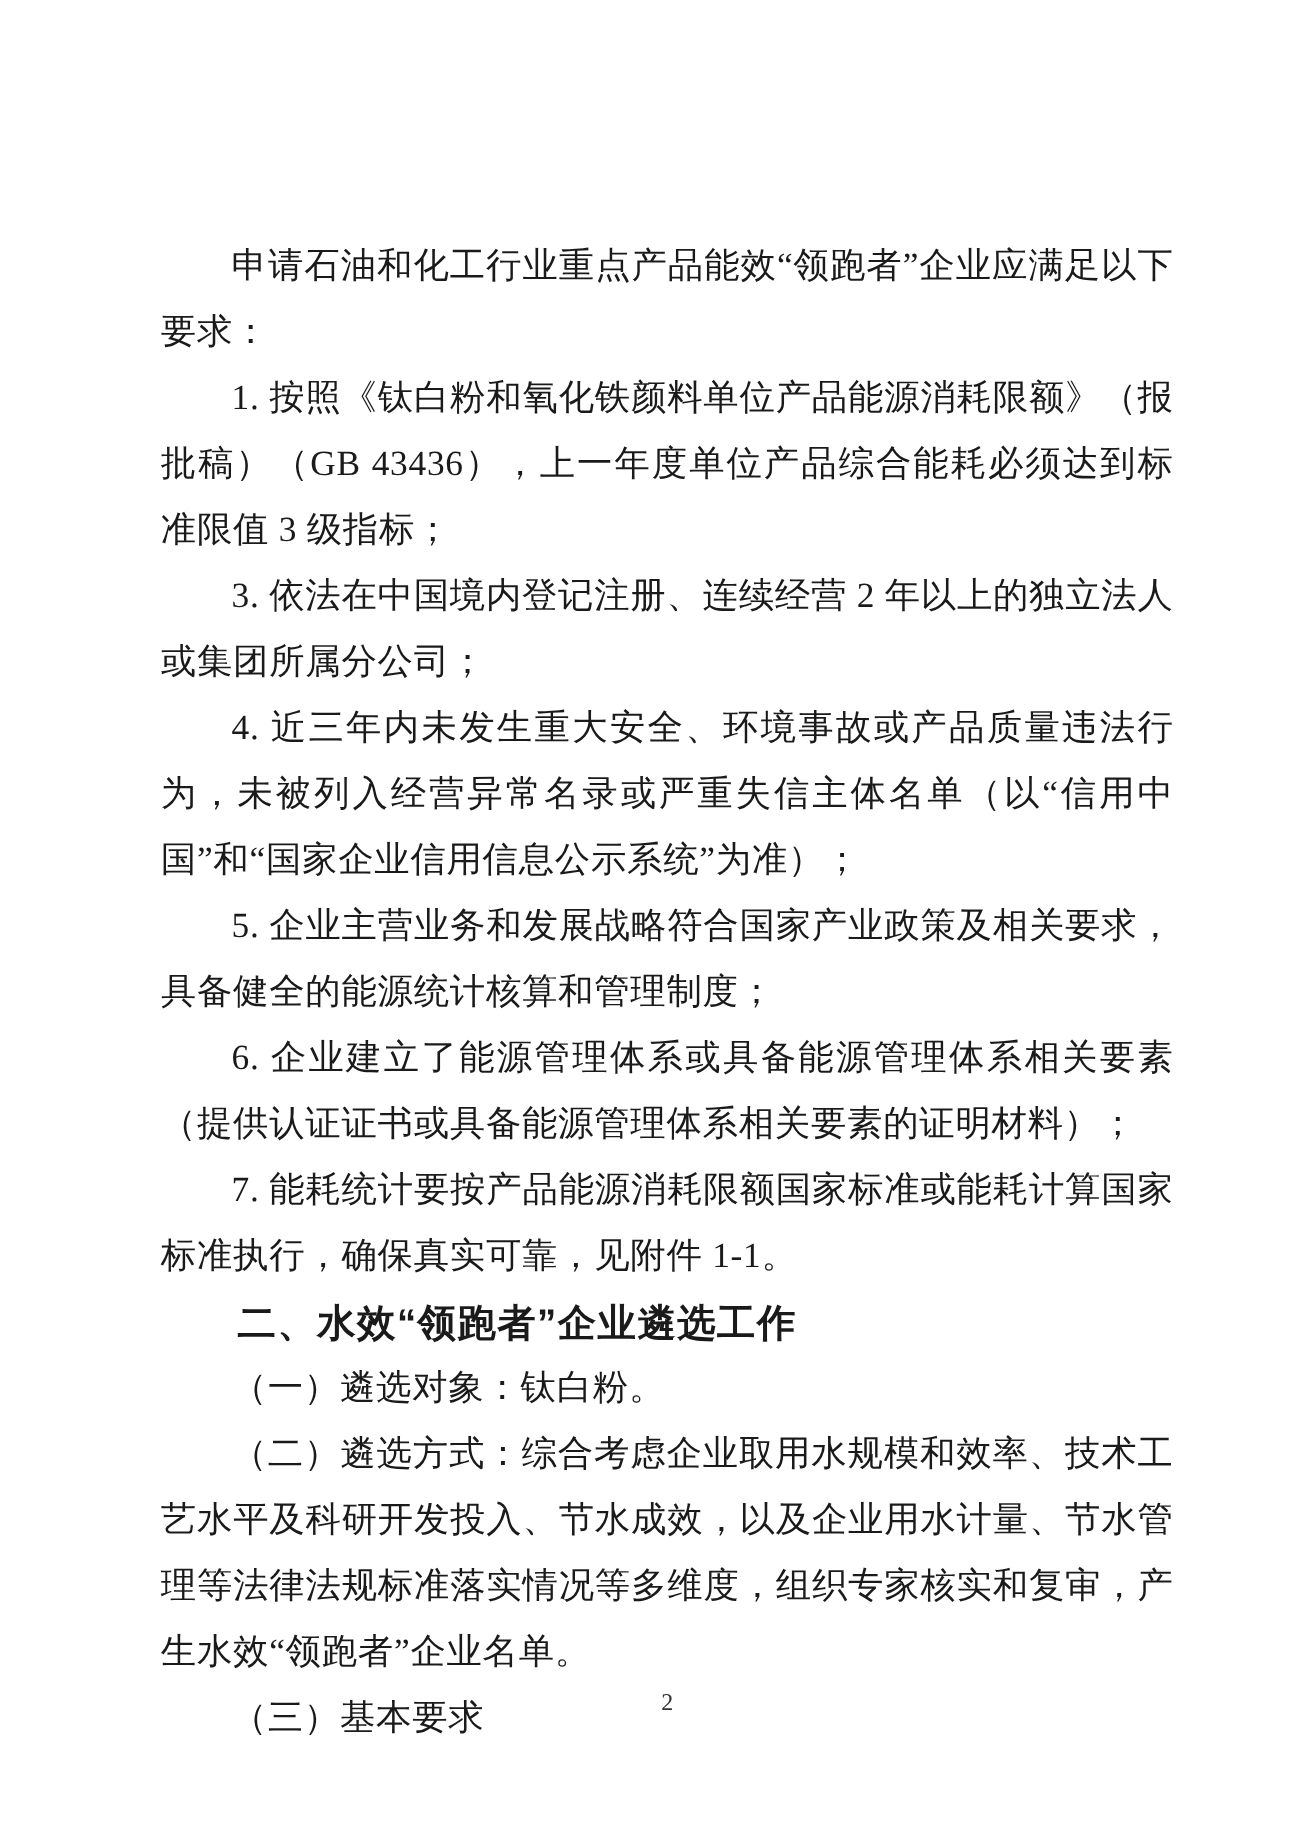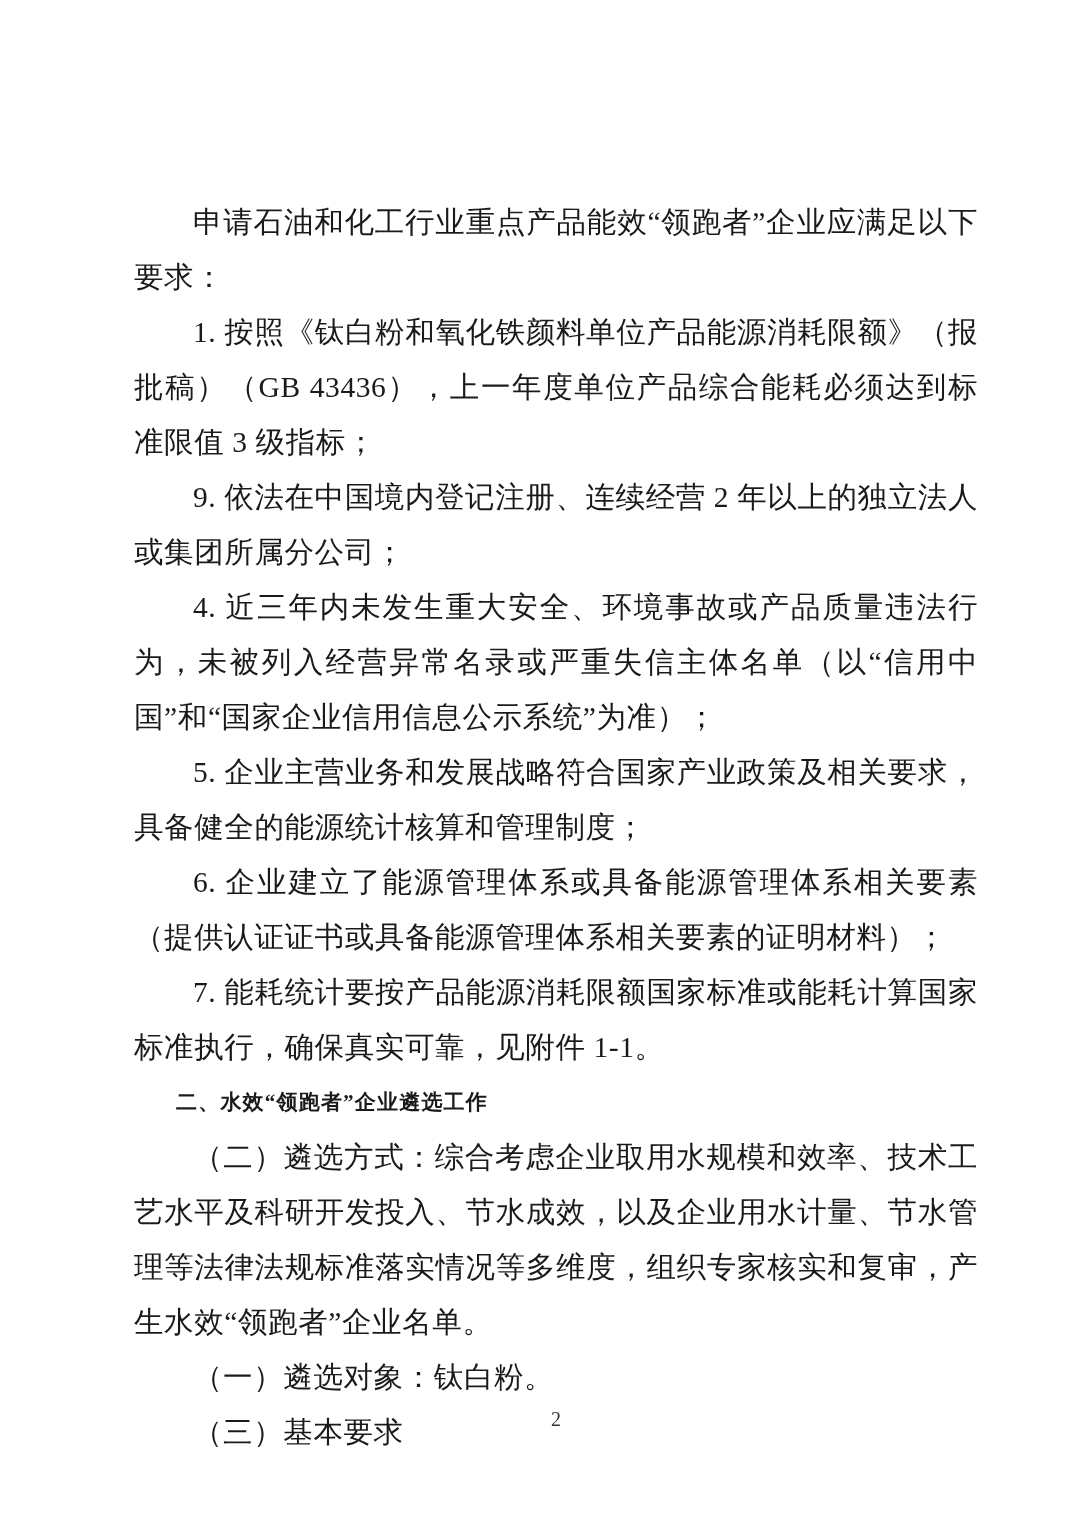--- a/index.html
+++ b/index.html
@@ -32,46 +32,46 @@
   }
   .para {
     margin: 0;
     text-indent: 2em;
   }
   .heading {
     margin: 0;
     text-indent: 2em;
     font-weight: bold;
     letter-spacing: 1.2px;
-    font-family: Liberation Serif, serif;
-    font-size: 21px;
+    font-family: Liberation Sans, sans-serif;
+    font-size: 32px;
     line-height: 55px;
   }
   .page-number {
     position: absolute;
     left: 0;
     right: 0;
     bottom: 96px;
     text-align: center;
     font-size: 20px;
     font-family: "Liberation Serif", serif;
     color: #333;
   }
 </style>
 </head>
 <body>
 
 <div class="page">
   <div class="doc-body">
     <p class="para">申请石油和化工行业重点产品能效“领跑者”企业应满足以下要求：</p>
     <p class="para">1. 按照《钛白粉和氧化铁颜料单位产品能源消耗限额》（报批稿）（GB 43436），上一年度单位产品综合能耗必须达到标准限值 3 级指标；</p>
-    <p class="para">9. 依法在中国境内登记注册、连续经营 2 年以上的独立法人或集团所属分公司；</p>
+    <p class="para">3. 依法在中国境内登记注册、连续经营 2 年以上的独立法人或集团所属分公司；</p>
     <p class="para">4. 近三年内未发生重大安全、环境事故或产品质量违法行为，未被列入经营异常名录或严重失信主体名单（以“信用中国”和“国家企业信用信息公示系统”为准）；</p>
     <p class="para">5. 企业主营业务和发展战略符合国家产业政策及相关要求，具备健全的能源统计核算和管理制度；</p>
     <p class="para">6. 企业建立了能源管理体系或具备能源管理体系相关要素（提供认证证书或具备能源管理体系相关要素的证明材料）；</p>
     <p class="para">7. 能耗统计要按产品能源消耗限额国家标准或能耗计算国家标准执行，确保真实可靠，见附件 1-1。</p>
     <p class="heading">二、水效“领跑者”企业遴选工作</p>
+    <p class="para">（一）遴选对象：钛白粉。</p>
     <p class="para">（二）遴选方式：综合考虑企业取用水规模和效率、技术工艺水平及科研开发投入、节水成效，以及企业用水计量、节水管理等法律法规标准落实情况等多维度，组织专家核实和复审，产生水效“领跑者”企业名单。</p>
-    <p class="para">（一）遴选对象：钛白粉。</p>
     <p class="para">（三）基本要求</p>
   </div>
   <div class="page-number">2</div>
 </div>
 
 </body></html>

